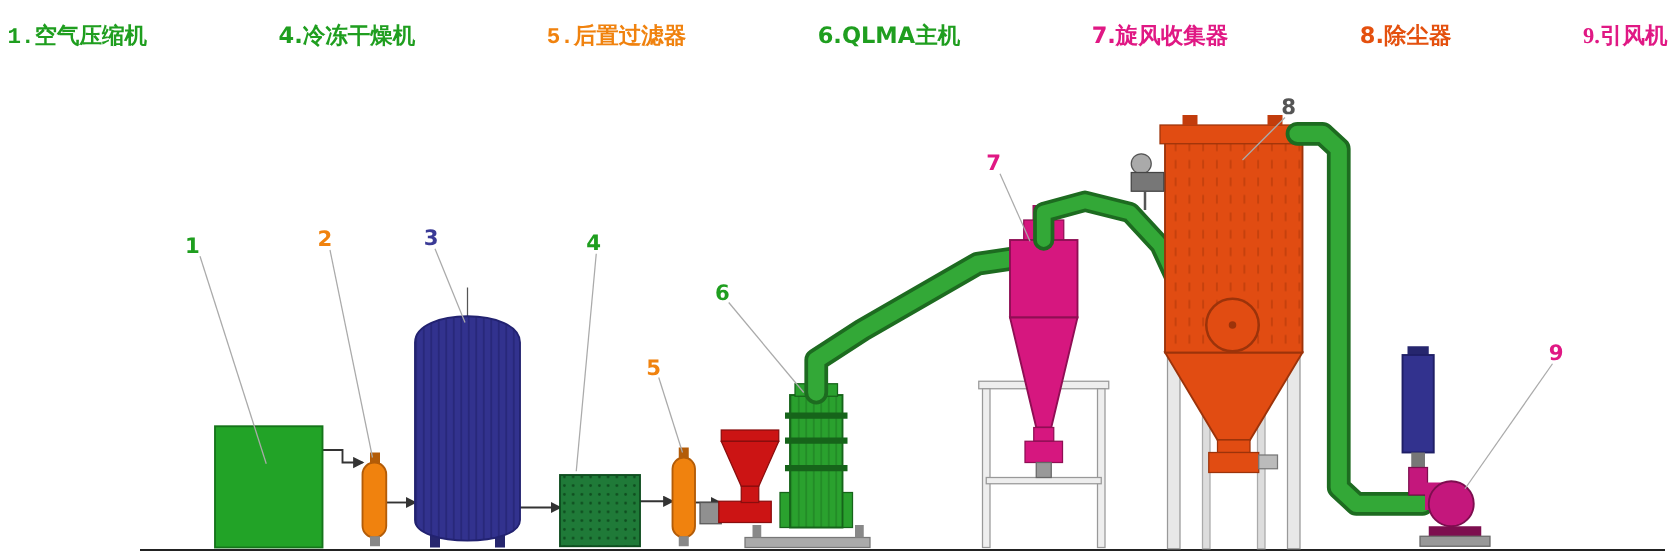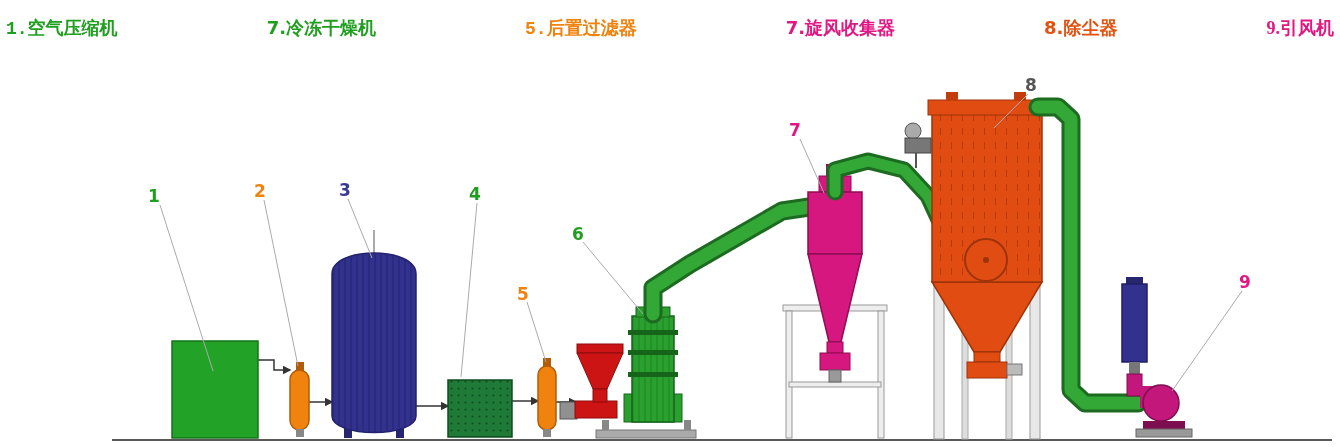--- a/index.html
+++ b/index.html
@@ -16,22 +16,23 @@
     z-index:2;
   }
   svg.diagram{position:absolute;top:0;left:0;z-index:1;}
   text.callout{font-size:17px;font-weight:600;font-family:"DejaVu Sans","Liberation Sans",sans-serif;}
 </style>
 </head>
 <body>
 
 <div class="legend">
   <span style="color: rgb(31, 158, 31); font-family: Liberation Mono, monospace;">1.空气压缩机</span>
-  <span style="color: rgb(31, 158, 31);">7.冷冻干燥机</span>
+  <span style="color: rgb(31, 158, 31);">4.冷冻干燥机</span>
   <span style="color: rgb(240, 130, 14); font-family: Liberation Mono, monospace;">5.后置过滤器</span>
+  <span style="color: rgb(31, 158, 31);">6.QLMA主机</span>
   <span style="color: rgb(224, 24, 132);">7.旋风收集器</span>
   <span style="color: rgb(228, 80, 14);">8.除尘器</span>
   <span style="color: rgb(224, 24, 132); font-family: Liberation Serif, serif;">9.引风机</span>
 </div>
 
 <svg class="diagram" width="1340" height="447" viewBox="0 0 1340 447" xmlns="http://www.w3.org/2000/svg">
 
   <defs>
     <pattern id="tankTex" width="6" height="10" patternUnits="userSpaceOnUse">
       <rect width="6" height="10" fill="#32328e"></rect>

